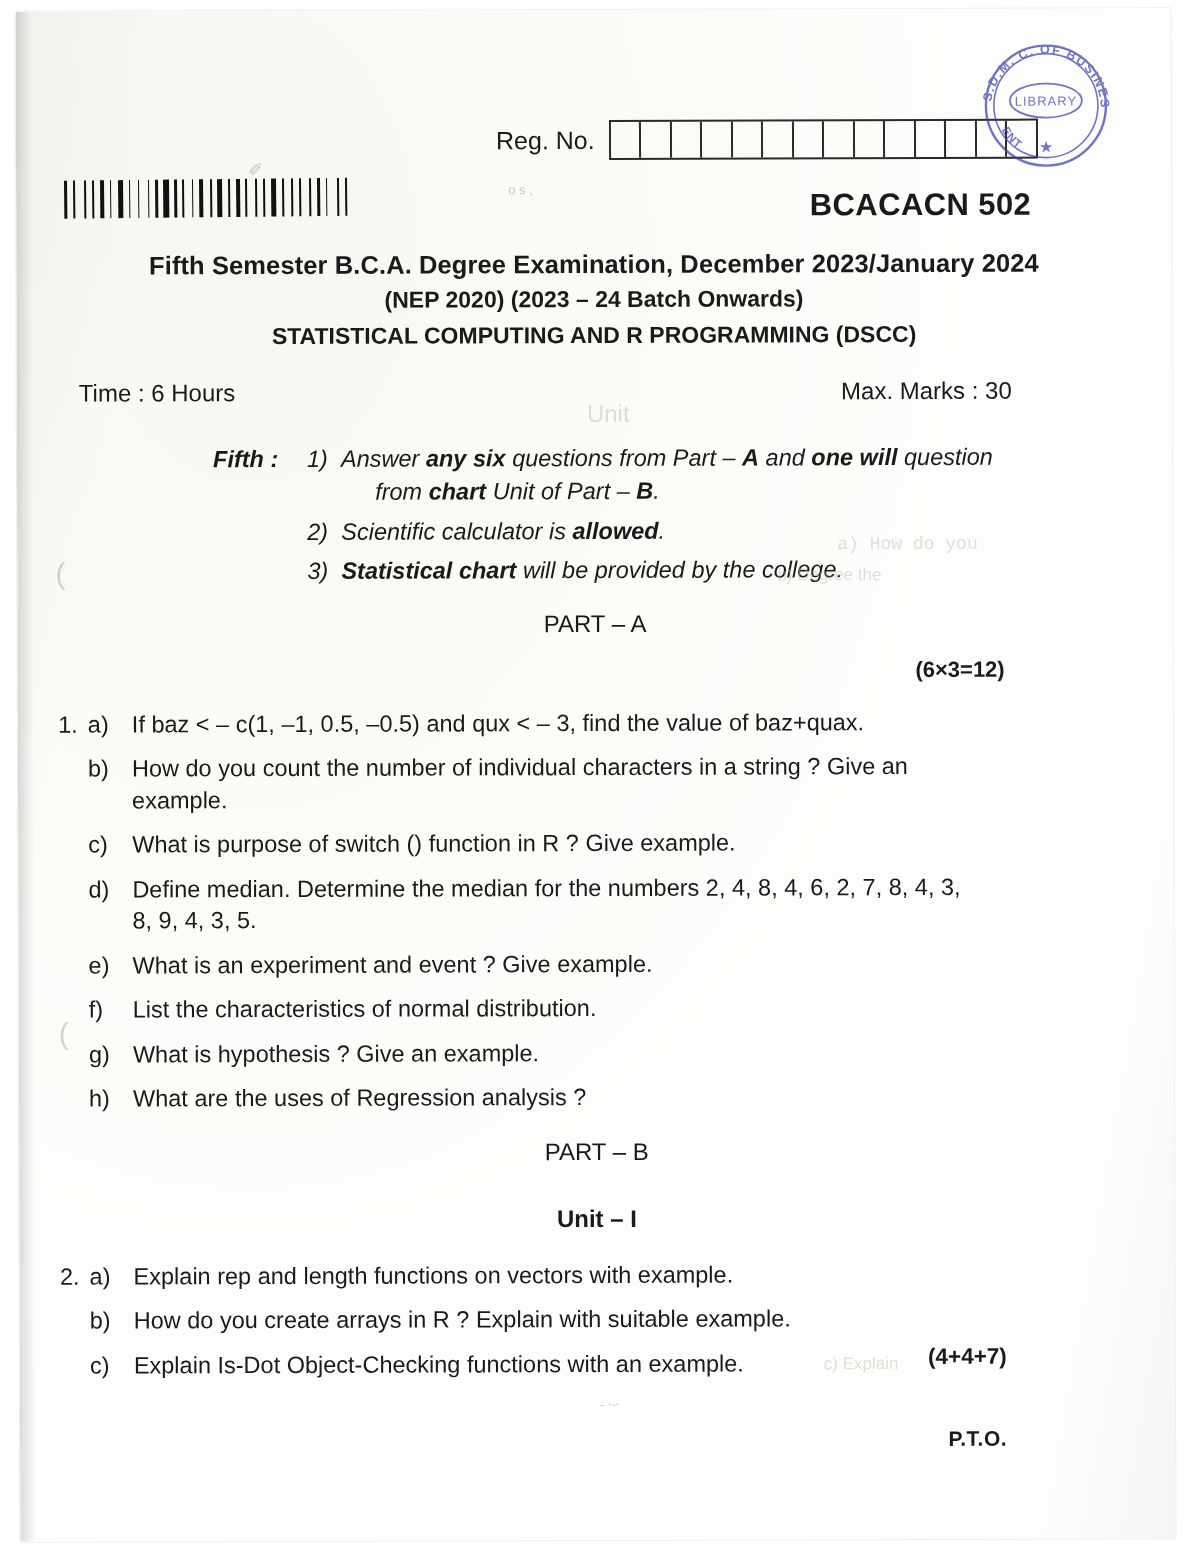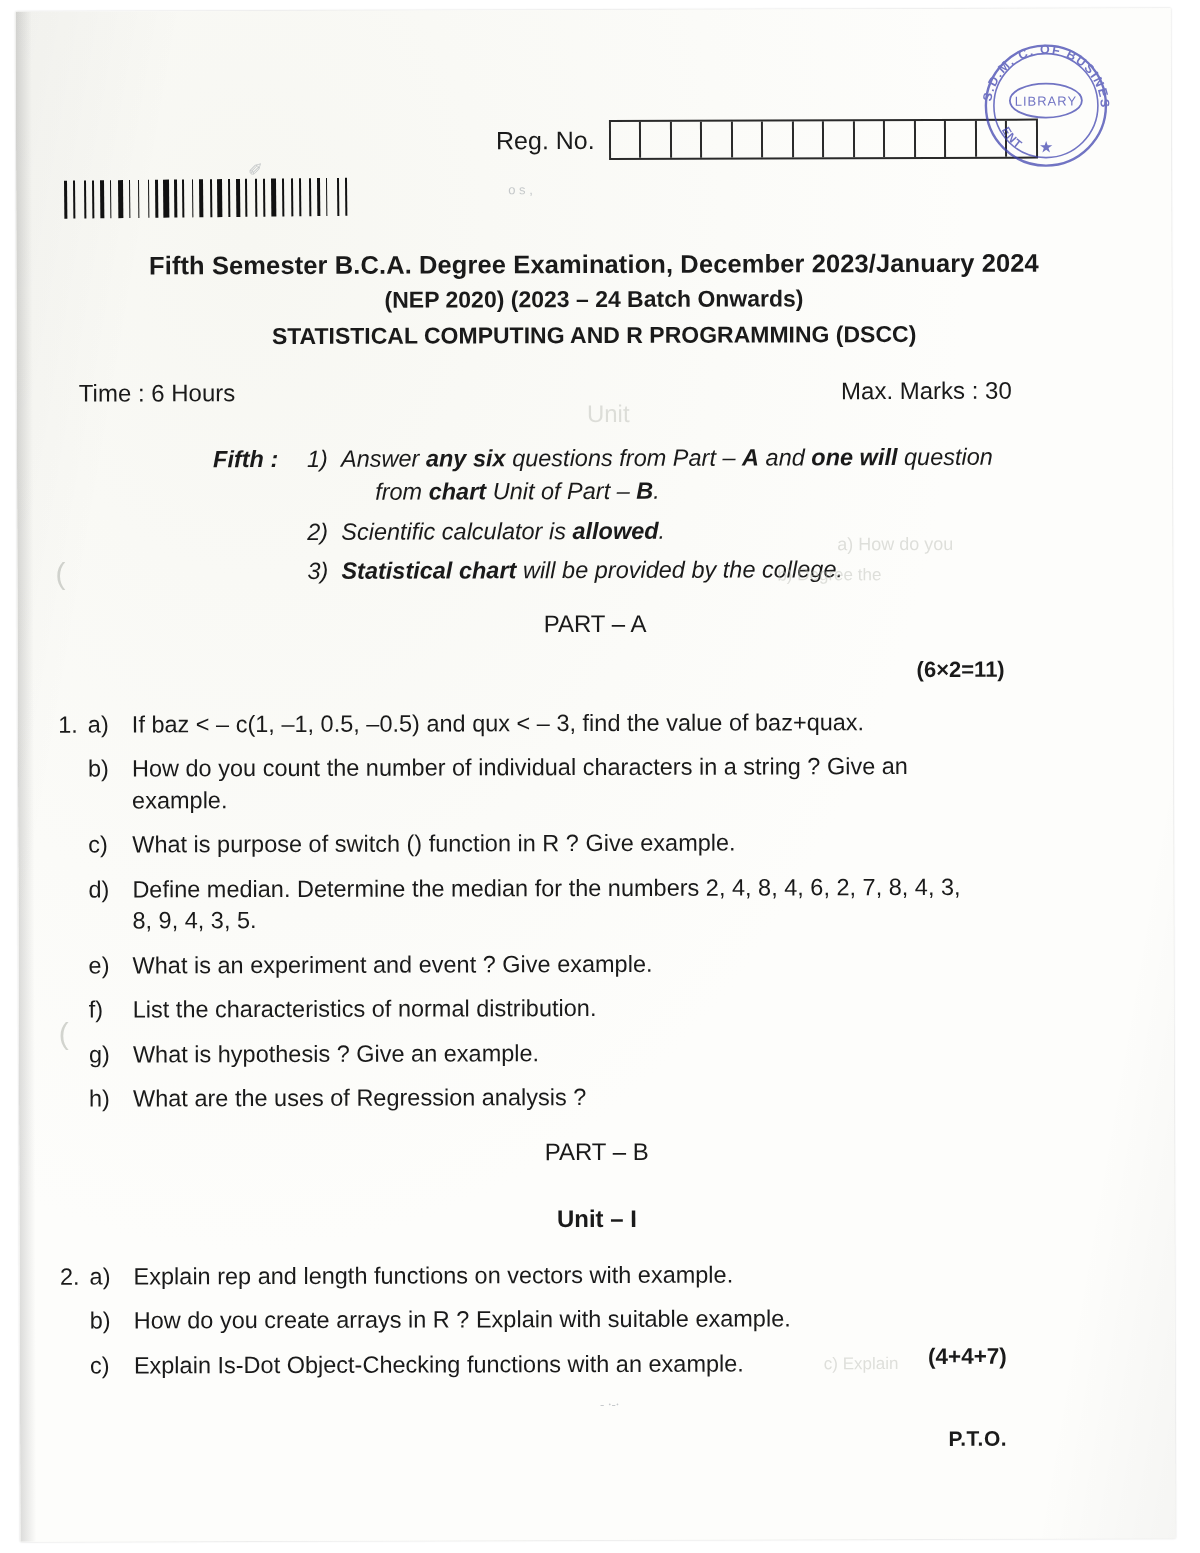--- a/index.html
+++ b/index.html
@@ -361,20 +361,21 @@
           <textPath href="#arcTop" startOffset="4%">S.D.M. C. OF BUSINESS MANAGEM</textPath>
         </text>
         <text font-family="Liberation Sans, sans-serif" font-size="11.5" font-weight="bold" fill="#3b3fae" letter-spacing="1.2">
           <textPath href="#arcBot" startOffset="14%">ENT</textPath>
         </text>
         <text x="75" y="75" text-anchor="middle" font-family="Liberation Sans, sans-serif" font-size="13" fill="#3b3fae" letter-spacing="1">LIBRARY</text>
         <text x="75" y="122" text-anchor="middle" font-family="Liberation Sans, sans-serif" font-size="16" fill="#3b3fae">★</text>
       </svg>
     </div>
 
+    <div class="paper-code">BCACACN 502</div>
 
     <div class="title-block">
       <div class="title-1">Fifth Semester B.C.A. Degree Examination, December 2023/January 2024</div>
       <div class="title-2">(NEP 2020) (2023 – 24 Batch Onwards)</div>
       <div class="title-3">STATISTICAL COMPUTING AND R PROGRAMMING (DSCC)</div>
     </div>
 
     <div class="time-row">
       <span>Time : 6 Hours</span>
       <span>Max. Marks : 30</span>
@@ -396,21 +397,21 @@
             <span class="txt">Scientific calculator is <b>allowed</b>.</span>
           </div>
           <div class="row" style="margin-top: 6px;">
             <span class="num">3)</span>
             <span class="txt"><b>Statistical chart</b> will be provided by the college.</span>
           </div>
         </div>
     </div>
 
     <div class="center-head" style="top:600px;">PART – A</div>
-    <div class="marks-right" style="top:648px;">(6×2=11)</div>
+    <div class="marks-right" style="top:648px;">(6×3=12)</div>
 
     <div class="qlist" style="top:698px; left:0;" id="part-a-list">
         <div class="q">
           <span class="qnum">1.</span>
           <span class="qlet">a)</span>
           <span class="qtext">If baz &lt; – c(1, –1, 0.5, –0.5) and qux &lt; – 3, find the value of baz+quax.</span>
         </div>
         <div class="q">
           <span class="qnum"></span>
           <span class="qlet">b)</span>
@@ -467,21 +468,21 @@
           <span class="qlet">c)</span>
           <span class="qtext">Explain Is-Dot Object-Checking functions with an example.</span>
         </div>
       </div>
 
     <div class="marks-inline" style="top:1335px;">(4+4+7)</div>
 
     <div class="pto">P.T.O.</div>
 
     <span class="ghost" style="left:570px; top:390px; font-size:24px;">Unit</span>
-    <span class="ghost" style="left:820px; top:525px; font-size:18px;">a) How do you</span>
+    <span class="ghost" style="left:820px; top:525px; font-size:18px;font-family:Liberation Mono, monospace;">a) How do you</span>
     <span class="ghost" style="left:760px; top:556px; font-size:17px;">b) Degree the</span>
     <span class="ghost" style="left:804px; top:1345px; font-size:17px;">c) Explain</span>
     <span class="smudge" style="left:492px; top:172px;">o  s ,</span>
     <span class="smudge" style="left:232px; top:148px; font-size:18px;">✐</span>
     <span class="smudge" style="left:38px; top:545px; font-size:30px; color:#b0b3ab;">(</span>
     <span class="smudge" style="left:40px; top:1005px; font-size:30px; color:#b0b3ab;">(</span>
     <span class="smudge" style="left:580px; top:1385px;">- ⸱-⸱</span>
   </div>
 </div>
 

